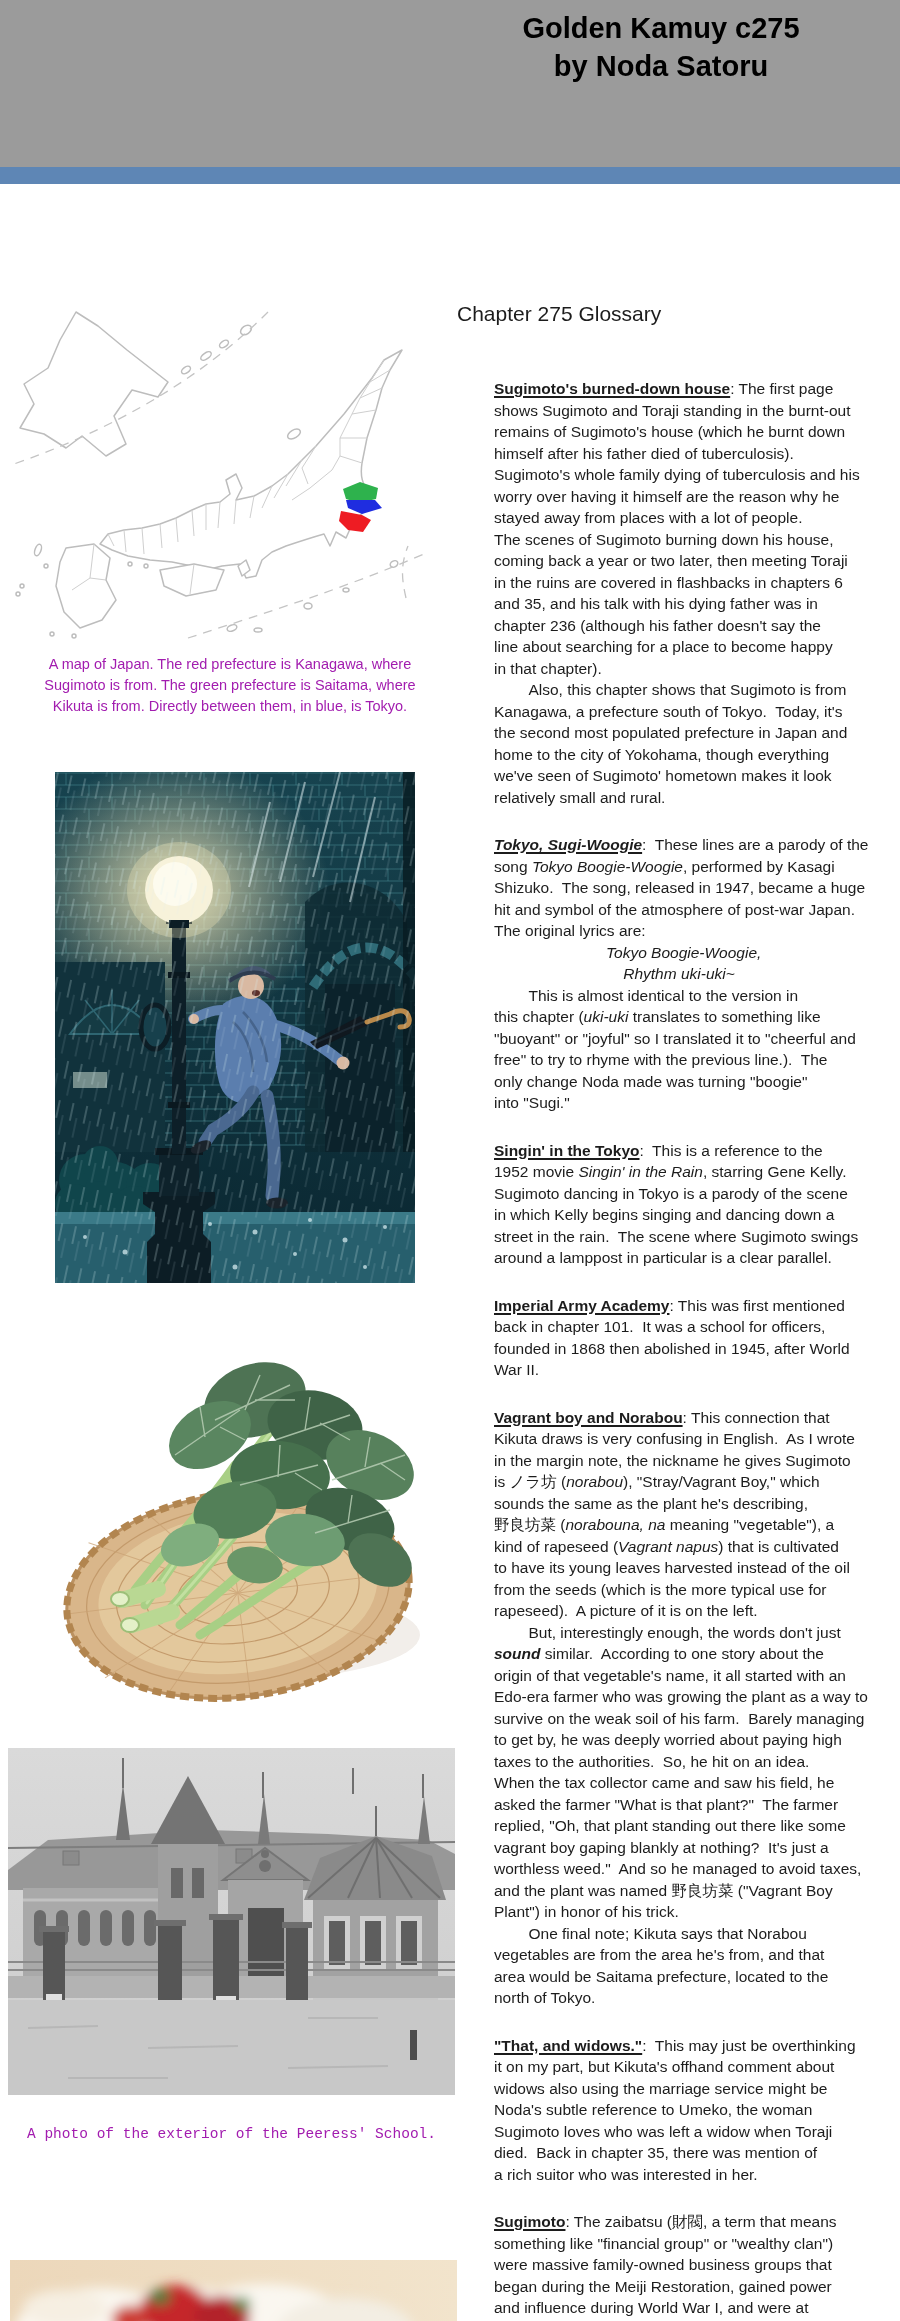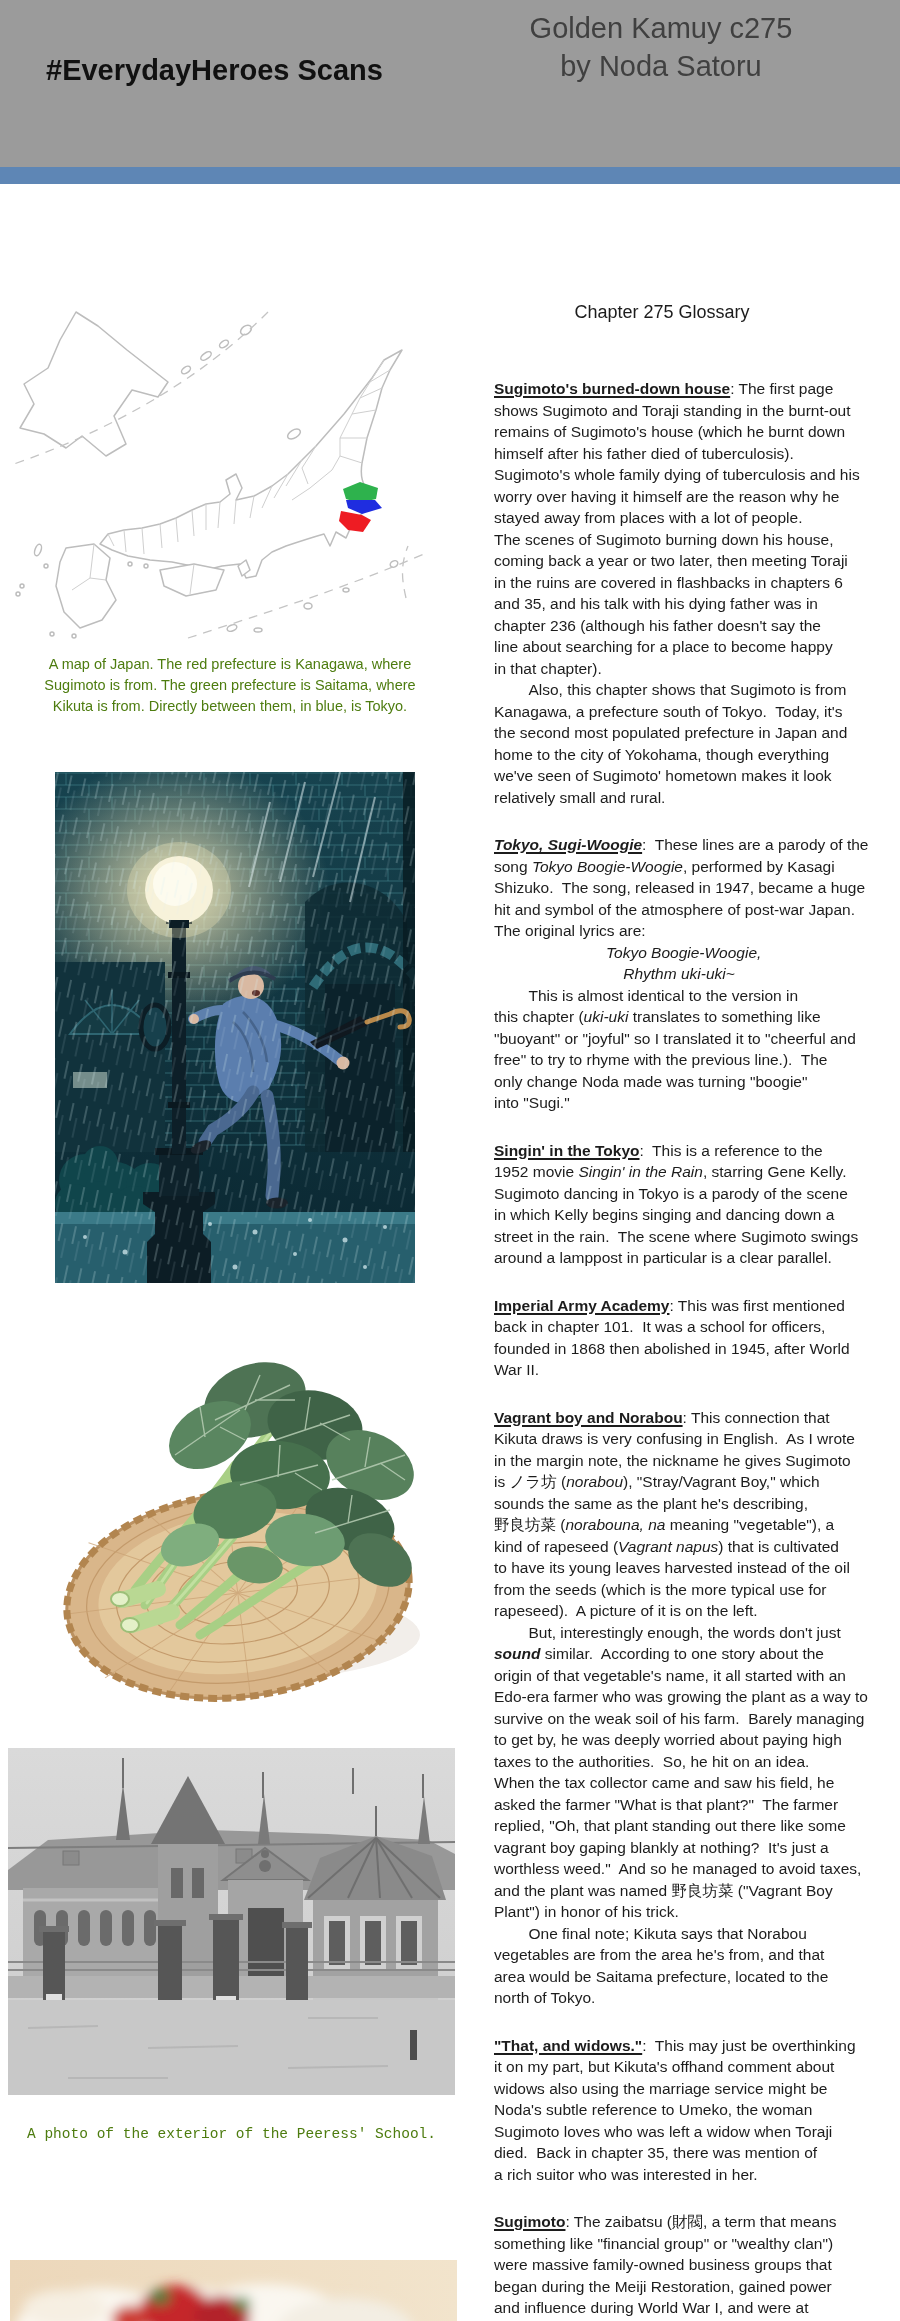--- a/index.html
+++ b/index.html
@@ -1,38 +1,37 @@
 <!DOCTYPE html>
 <html><head>
 <meta charset="utf-8">
 <style>
   html,body{margin:0;padding:0;background:#ffffff;}
   .page{position:relative;width:900px;height:2321px;background:#ffffff;overflow:hidden;
         font-family:"Liberation Sans",sans-serif;color:#1c1c1c;}
   .header{position:absolute;left:0;top:0;width:900px;height:167px;background:#9b9b9b;}
   .scan-group{position:absolute;left:46px;top:54px;font-size:29px;font-weight:bold;color:#111;}
   .title-block{position:absolute;left:470px;top:9px;width:382px;text-align:center;
-               font-size:29px;font-weight:normal;line-height:38px;color:#404040;}
+               font-size:29px;font-weight:bold;line-height:38px;color:#000000;}
   .accent-bar{position:absolute;left:0;top:167px;width:900px;height:17px;background:#5e86b5;}
   .fig{position:absolute;}
   .caption{position:absolute;text-align:center;font-size:14.5px;line-height:21px;
-           white-space:pre-line;color:#4d7c0f;}
-  .glossary-title{position:absolute;left:497px;top:302px;width:330px;text-align:center;
-                  font-size:18px;color:#1c1c1c;}
+           white-space:pre-line;color:#a21caf;}
+  .glossary-title{position:absolute;left:457px;top:302px;width:330px;
+                  font-size:21px;color:#1c1c1c;}
   .entries{position:absolute;left:494px;top:366px;width:398px;font-size:15.5px;line-height:21.5px;}
   .entry{margin:12px 0 26px 0;white-space:pre-wrap;}
   .term{font-weight:bold;text-decoration:underline;text-decoration-thickness:2px;text-underline-offset:2px;}
 </style>
 </head>
 <body>
 
 <div class="page">
 
   <div class="header">
-    <div class="scan-group">#EverydayHeroes Scans</div>
     <div class="title-block">
       <div>Golden Kamuy c275</div>
       <div>by Noda Satoru</div>
     </div>
   </div>
   <div class="accent-bar"></div>
 
   <svg class="fig" style="left:10px;top:298px;" width="420" height="352" viewBox="0 0 420 352">
     <g fill="#ffffff" stroke="#bdbdbd" stroke-width="1.5" stroke-linejoin="round">
       <path d="M66,14 L88,28 L117,52 L158,84 L148,99 L122,92 L104,118 L116,146 L96,158 L72,138 L56,150 L34,136 L10,130 L24,106 L14,86 L38,70 L50,42 Z"></path>

